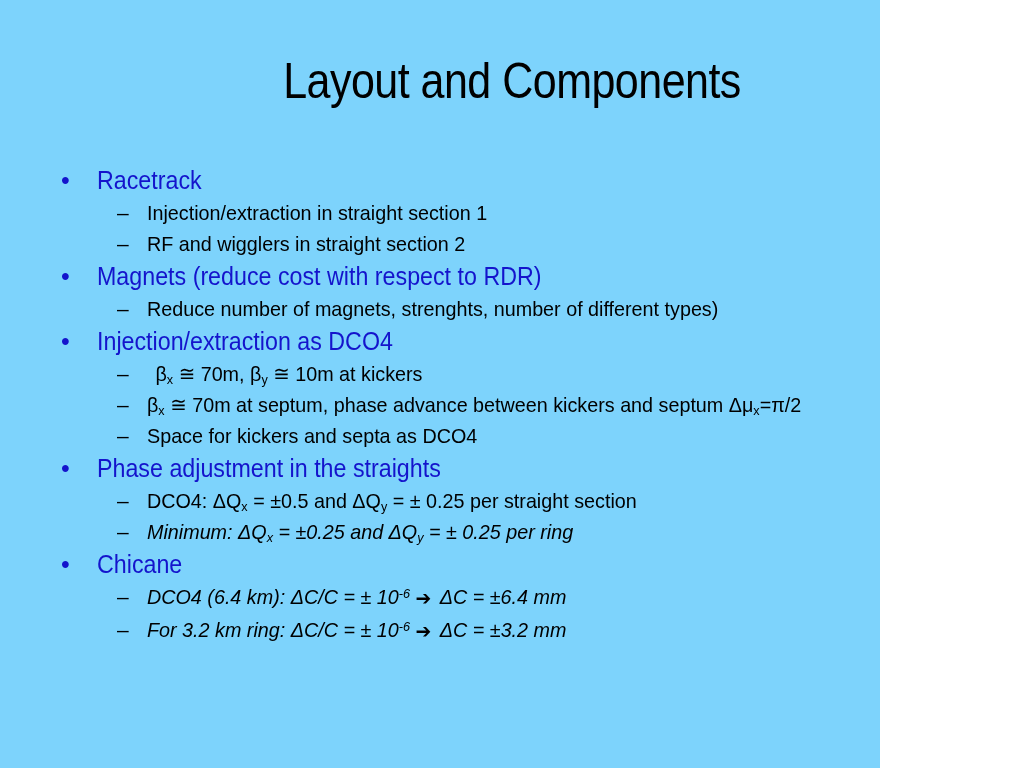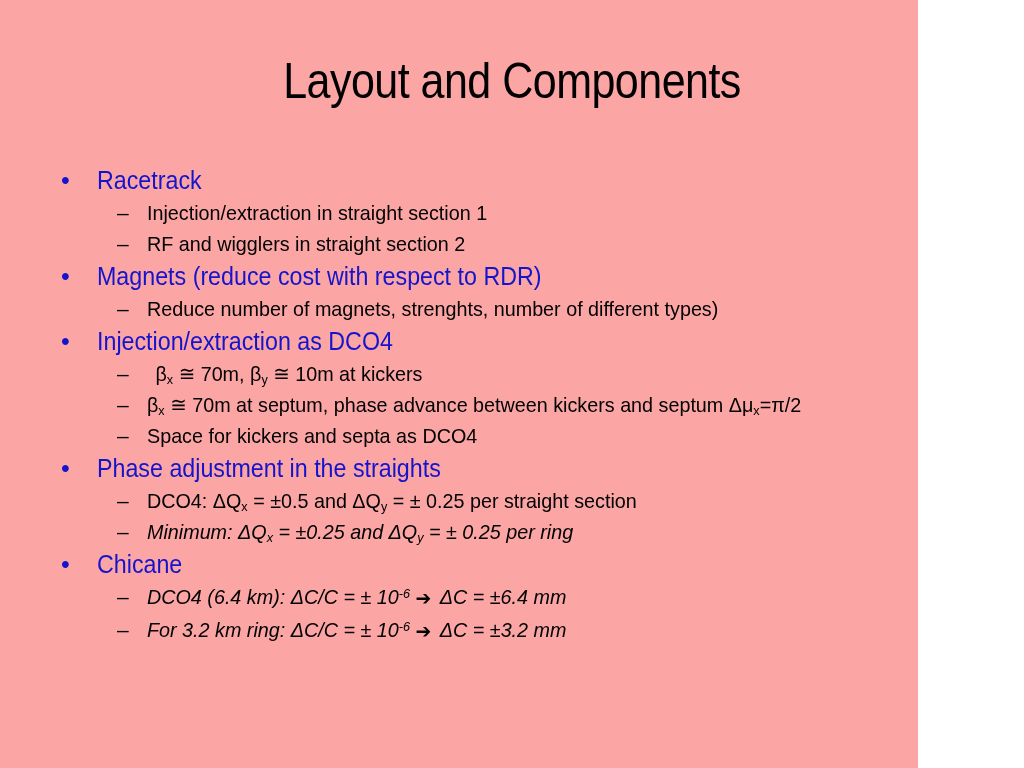--- a/index.html
+++ b/index.html
@@ -12,22 +12,21 @@
     height: 768px;
     background: #ffffff;
     font-family: "Liberation Sans", sans-serif;
     overflow: hidden;
   }
 
   .slide {
     position: relative;
     width: 880px;
     height: 768px;
-    background: #fca5a5;
-    padding-left: 38px;
+    background: #7dd3fc;
   }
 
   
   .slide-title {
     position: absolute;
     left: 0;
     top: 52px;
     width: 1024px;
     text-align: center;
     font-size: 50px;

